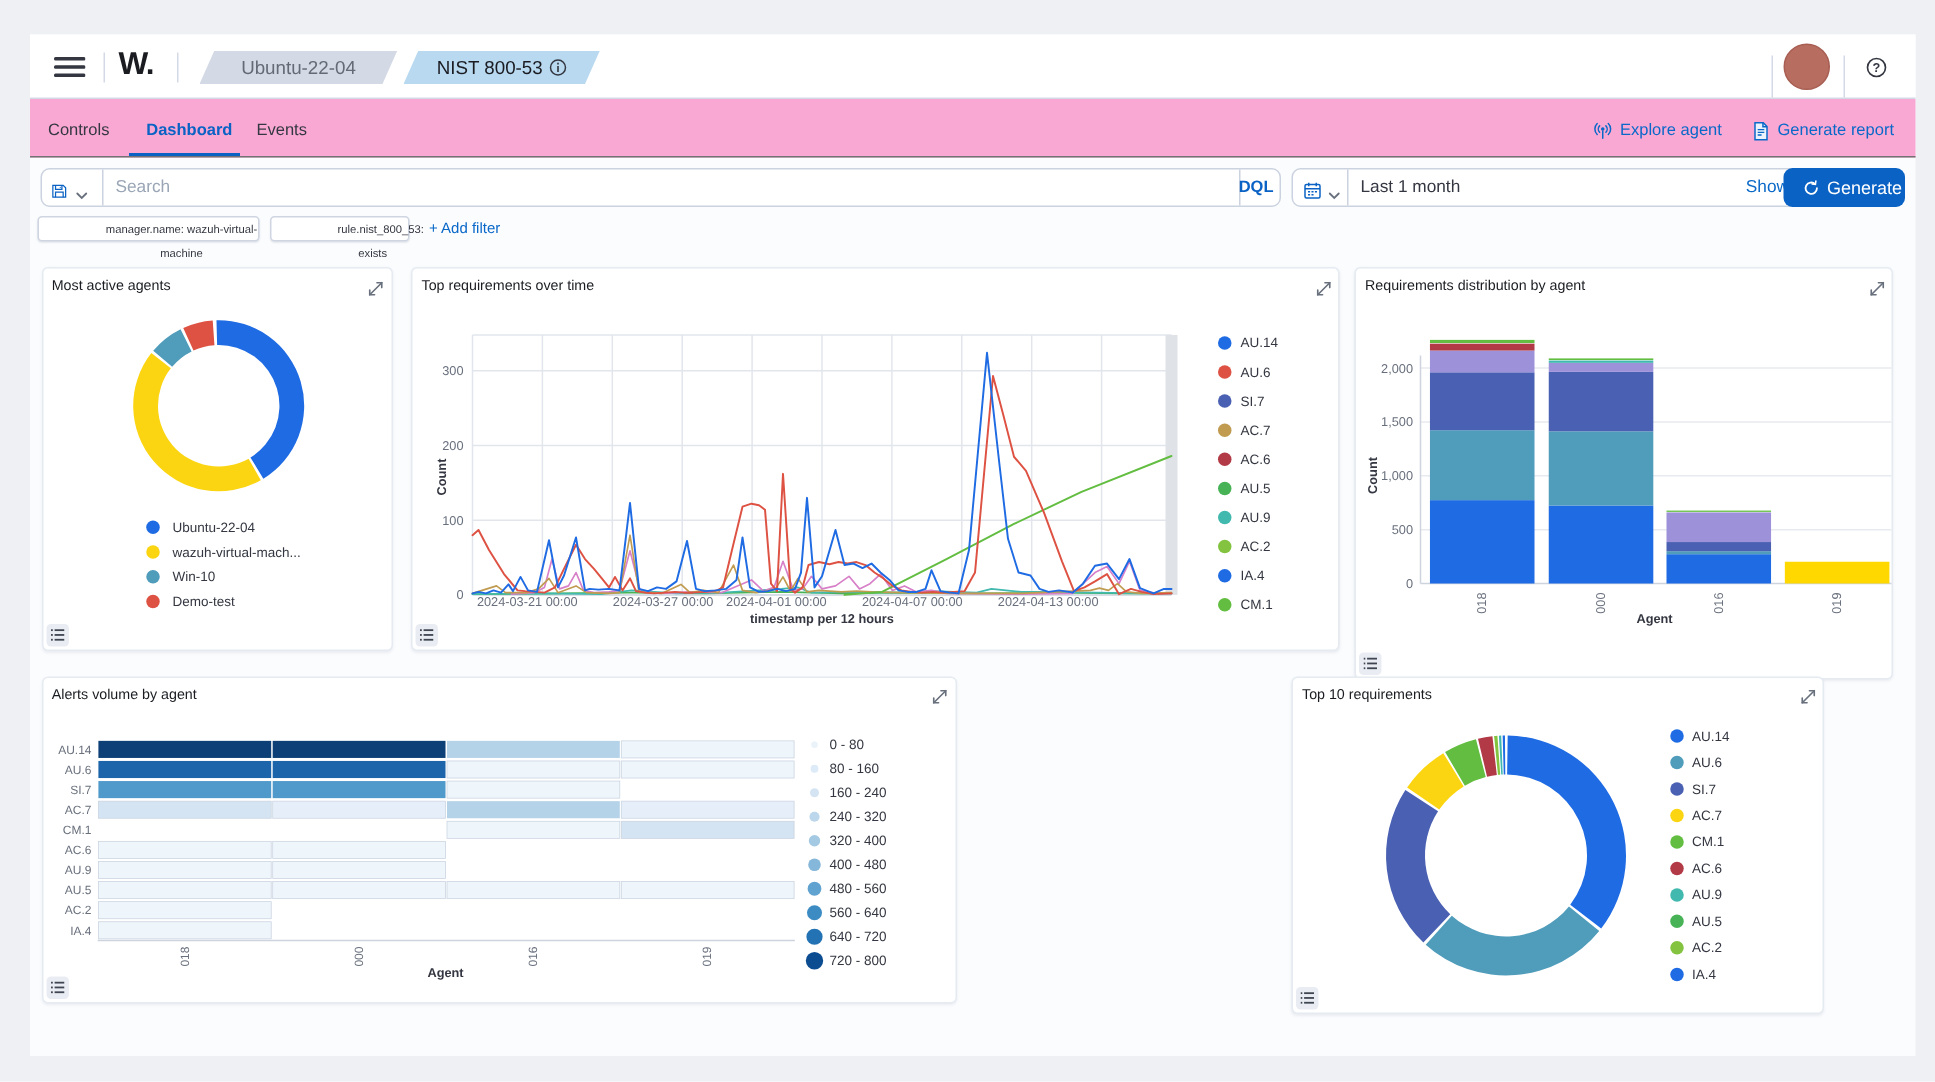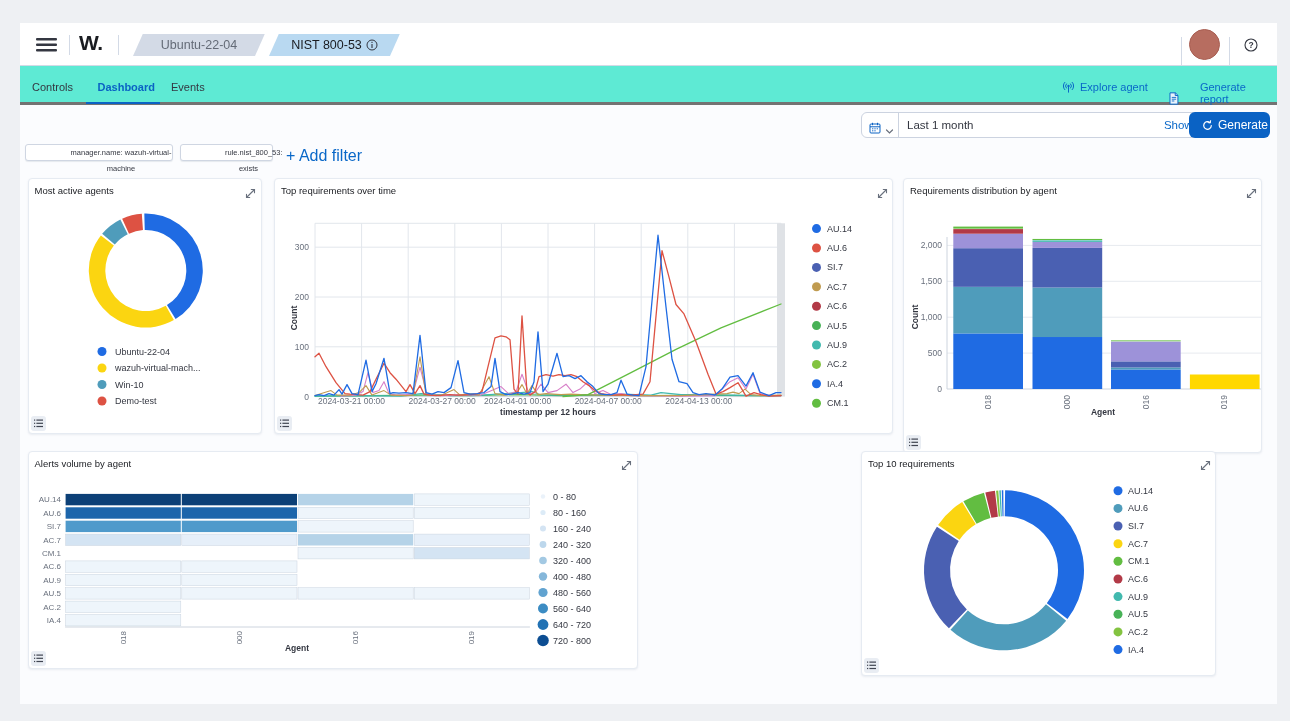--- a/index.html
+++ b/index.html
@@ -1,17 +1,17 @@
 <!DOCTYPE html>
 <html><head><meta charset="utf-8"><style>
 * { margin:0; padding:0; box-sizing:border-box; }
 body { width:1290px; height:721px; background:#eef0f3; font-family:"Liberation Sans", sans-serif; position:relative; overflow:hidden; }
 #app { position:absolute; left:20px; top:23px; width:1257px; height:681px; background:#fbfcfe; }
 #hdr { position:absolute; left:0; top:0; width:100%; height:43px; background:#fff; border-bottom:1px solid #d3dae6; }
-#tabs { position:absolute; left:0; top:43px; width:100%; height:39px; background:#5eead4; border-bottom:3px solid #737373; }
+#tabs { position:absolute; left:0; top:43px; width:100%; height:39px; background:#f9a8d4; border-bottom:1px solid #737373; }
 .vsep { position:absolute; top:12px; width:1px; height:20px; background:#d3dae6; }
 .tab { position:absolute; top:15px; font-size:11px; color:#343741; }
 .panel { position:absolute; background:#fff; border:1px solid #e6ebf2; border-radius:4px; box-shadow:0 1px 2px rgba(109,125,150,.12); }
 .ptitle { position:absolute; left:6px; top:6px; font-size:9.5px; font-weight:normal; color:#1a1c21; }
 .pexpand { position:absolute; right:4.5px; top:5.5px; }
 .listbtn { position:absolute; left:2px; bottom:2px; width:15px; height:15px; background:#e9edf3; border-radius:3px; display:flex; align-items:center; justify-content:center; }
 .statnum { font-size:20px; font-weight:bold; color:#1a1c21; letter-spacing:-0.5px; line-height:19px; }
 .statlab { font-size:10.8px; color:#343741; margin-top:3px; }
 .crumb { position:absolute; top:10.5px; height:22.5px; line-height:22.5px; text-align:center; }
 .pillf { position:absolute; top:0; height:17px; line-height:16px; background:#fff; border:1px solid #cfd6e2; border-radius:3px; font-size:7.5px; color:#343741; text-align:center; box-shadow:0 1px 1px rgba(109,125,150,.15);padding-left:44px; }
@@ -56,32 +56,49 @@
         <svg width="13" height="12" viewBox="0 0 13 12">
           <g fill="none" stroke="#0a68c8" stroke-width="1" stroke-linecap="round">
             <circle cx="6.5" cy="5" r="1.2" fill="#0a68c8" stroke="none"></circle>
             <path d="M4.4 7.1 a3 3 0 0 1 0 -4.2 M8.6 2.9 a3 3 0 0 1 0 4.2"></path>
             <path d="M2.8 8.7 a5.2 5.2 0 0 1 0 -7.4 M10.2 1.3 a5.2 5.2 0 0 1 0 7.4"></path>
             <path d="M6.5 6.4 v4.8"></path>
           </g>
         </svg>
         <span>Explore agent</span>
       </div>
-    <div class="tab" style="left:1148px;color:#0a68c8;display:flex;align-items:flex-end;gap:20px">
+    <div class="tab" style="left:1148px;color:#0a68c8;display:flex;align-items:flex-start;gap:5px">
         <svg width="12" height="13" viewBox="0 0 12 13">
           <g fill="none" stroke="#0a68c8" stroke-width="1">
             <path d="M2 .8 h5.5 L10 3.3 v8.9 h-8 z" fill="#eaf3fb"></path>
             <path d="M7.3 .8 v2.7 h2.7"></path>
             <path d="M3.8 5.4 h4.4 M3.8 7.2 h4.4 M3.8 9 h2.6" stroke-width="0.9"></path>
           </g>
         </svg>
         <span>Generate report</span>
       </div>
   </div>
 
+  <div style="position:absolute;left:7px;top:89px;width:827px;height:26px;background:#fff;border:1px solid #ccd3e0;border-radius:6px">
+    <span style="position:absolute;left:6px;top:6.5px"><svg width="11" height="11" viewBox="0 0 16 16">
+          <g fill="none" stroke="#0a62c4" stroke-width="1.2">
+            <path d="M1.8 2.3 h10 L14.2 4.7 v9 h-12.4 z"></path>
+            <path d="M4.4 2.3 v3.8 h6.2 v-3.8"></path>
+            <path d="M4.4 13.7 v-4.8 h7.4 v4.8"></path>
+            <circle cx="9" cy="4.2" r="0.6" fill="#0a62c4" stroke="none"></circle>
+          </g>
+        </svg></span>
+    <span style="position:absolute;left:22px;top:9px"><svg width="9" height="9" viewBox="0 0 9 9">
+          <path d="M1.5 3 L4.5 6 L7.5 3" fill="none" stroke="#69707d" stroke-width="1.2" stroke-linecap="round"></path>
+        </svg></span>
+    <div style="position:absolute;left:40px;top:0;width:1px;height:100%;background:#ccd3e0"></div>
+    <div style="position:absolute;left:49px;top:6px;font-size:11.5px;color:#9aa5b5">Search</div>
+    <div style="position:absolute;right:26px;top:0;width:1px;height:100%;background:#ccd3e0"></div>
+    <div style="position:absolute;right:4px;top:6px;font-size:11px;color:#0a62c4;font-weight:bold">DQL</div>
+  </div>
   <div style="position:absolute;left:841px;top:89px;width:372px;height:26px;background:#fff;border:1px solid #ccd3e0;border-radius:6px">
     <span style="position:absolute;left:7px;top:6.5px"><svg width="12" height="12" viewBox="0 0 12 12">
           <g fill="none" stroke="#0a62c4" stroke-width="1">
             <rect x="1" y="2" width="10" height="9" rx="1"></rect>
             <path d="M1 4.8 h10"></path>
             <path d="M3.5 .8 v2.4 M8.5 .8 v2.4"></path>
             <path d="M3 6.8h1.4M5.3 6.8h1.4M7.6 6.8h1.4M3 8.8h1.4M5.3 8.8h1.4" stroke-width="0.9"></path>
           </g>
         </svg></span>
     <span style="position:absolute;left:23px;top:9px"><svg width="9" height="9" viewBox="0 0 9 9">
@@ -97,21 +114,21 @@
             <path d="M9.3 5.5 a3.8 3.8 0 1 1 -1.2 -2.8"></path>
             <path d="M8.6 0.6 L8.3 2.9 L6 2.6" stroke-width="1"></path>
           </g>
         </svg></span>
     <span style="position:absolute;left:29px;top:6px">Generate</span>
   </div>
 
   <div style="position:absolute;left:5px;top:120.5px;width:1240px;height:17px">
     <div class="pillf" style="left:0;width:148px">manager.name: wazuh-virtual-machine</div>
     <div class="pillf" style="left:155px;width:93px">rule.nist_800_53: exists</div>
-    <div style="position:absolute;left:261px;top:3px;font-size:16px;color:#0a68c8">+ Add filter</div>
+    <div style="position:absolute;left:261px;top:3px;font-size:10px;color:#0a68c8">+ Add filter</div>
   </div>
   <div class="panel" style="left:7.5px;top:155px;width:234px;height:255.5px">
       <div class="ptitle">Most active agents</div>
       <div class="pexpand"><svg width="11" height="11" viewBox="0 0 11 11">
           <g stroke="#69707d" stroke-width="1.1" fill="none" stroke-linecap="round">
             <path d="M1.5 9.5 L9.5 1.5"></path>
             <path d="M6.3 1.5 h3.2 v3.2"></path>
             <path d="M4.7 9.5 h-3.2 v-3.2"></path>
           </g>
         </svg></div>

